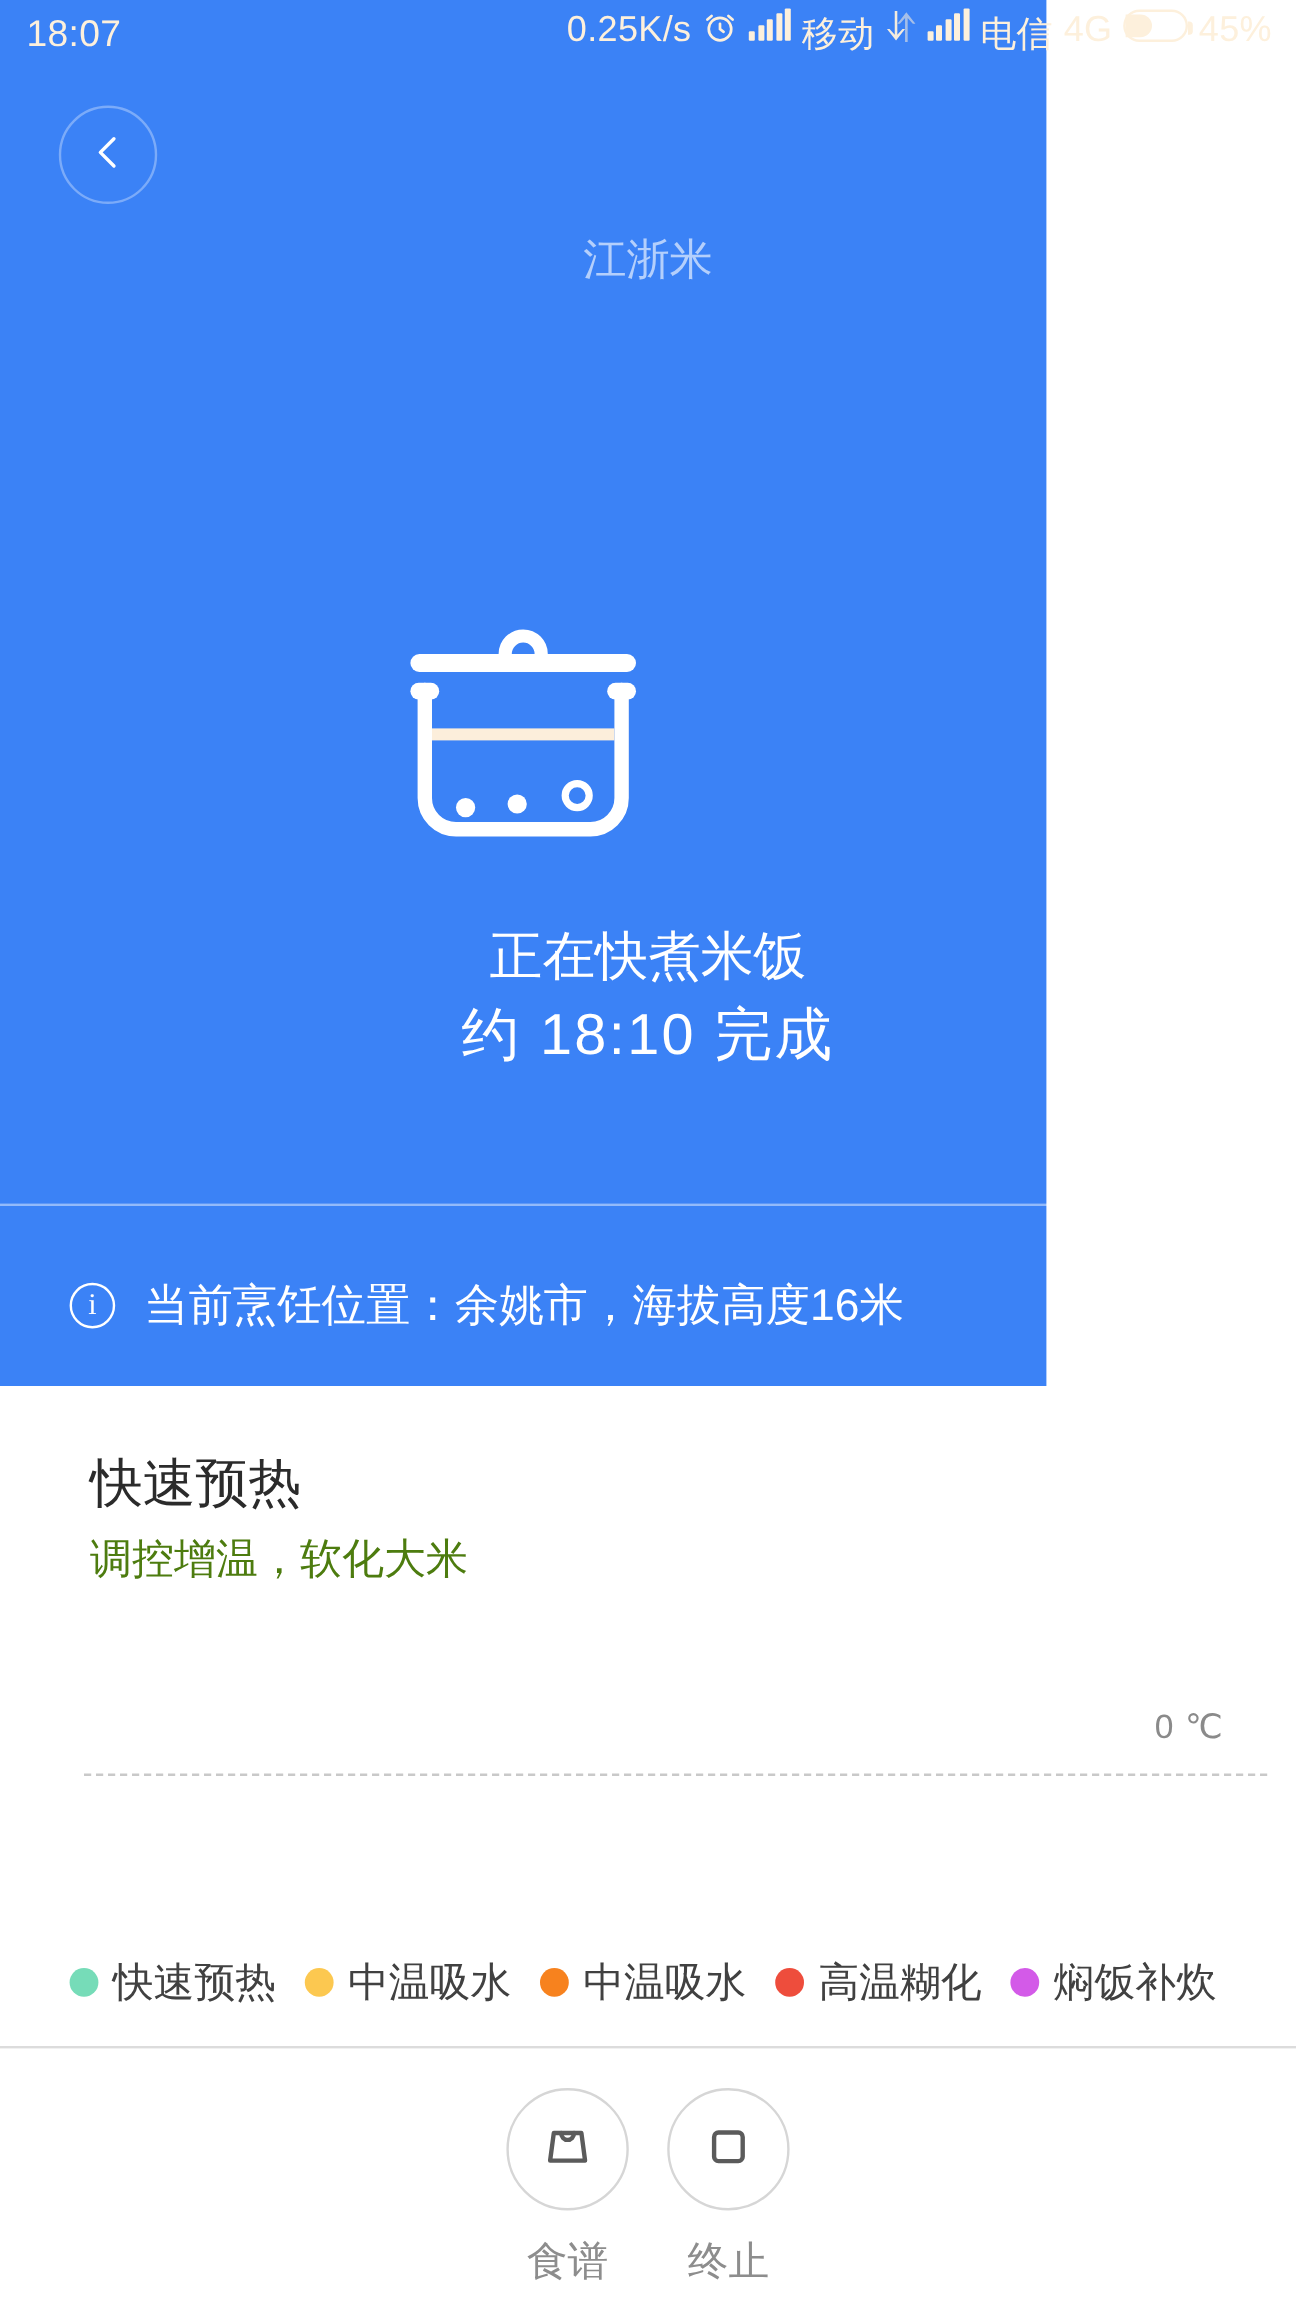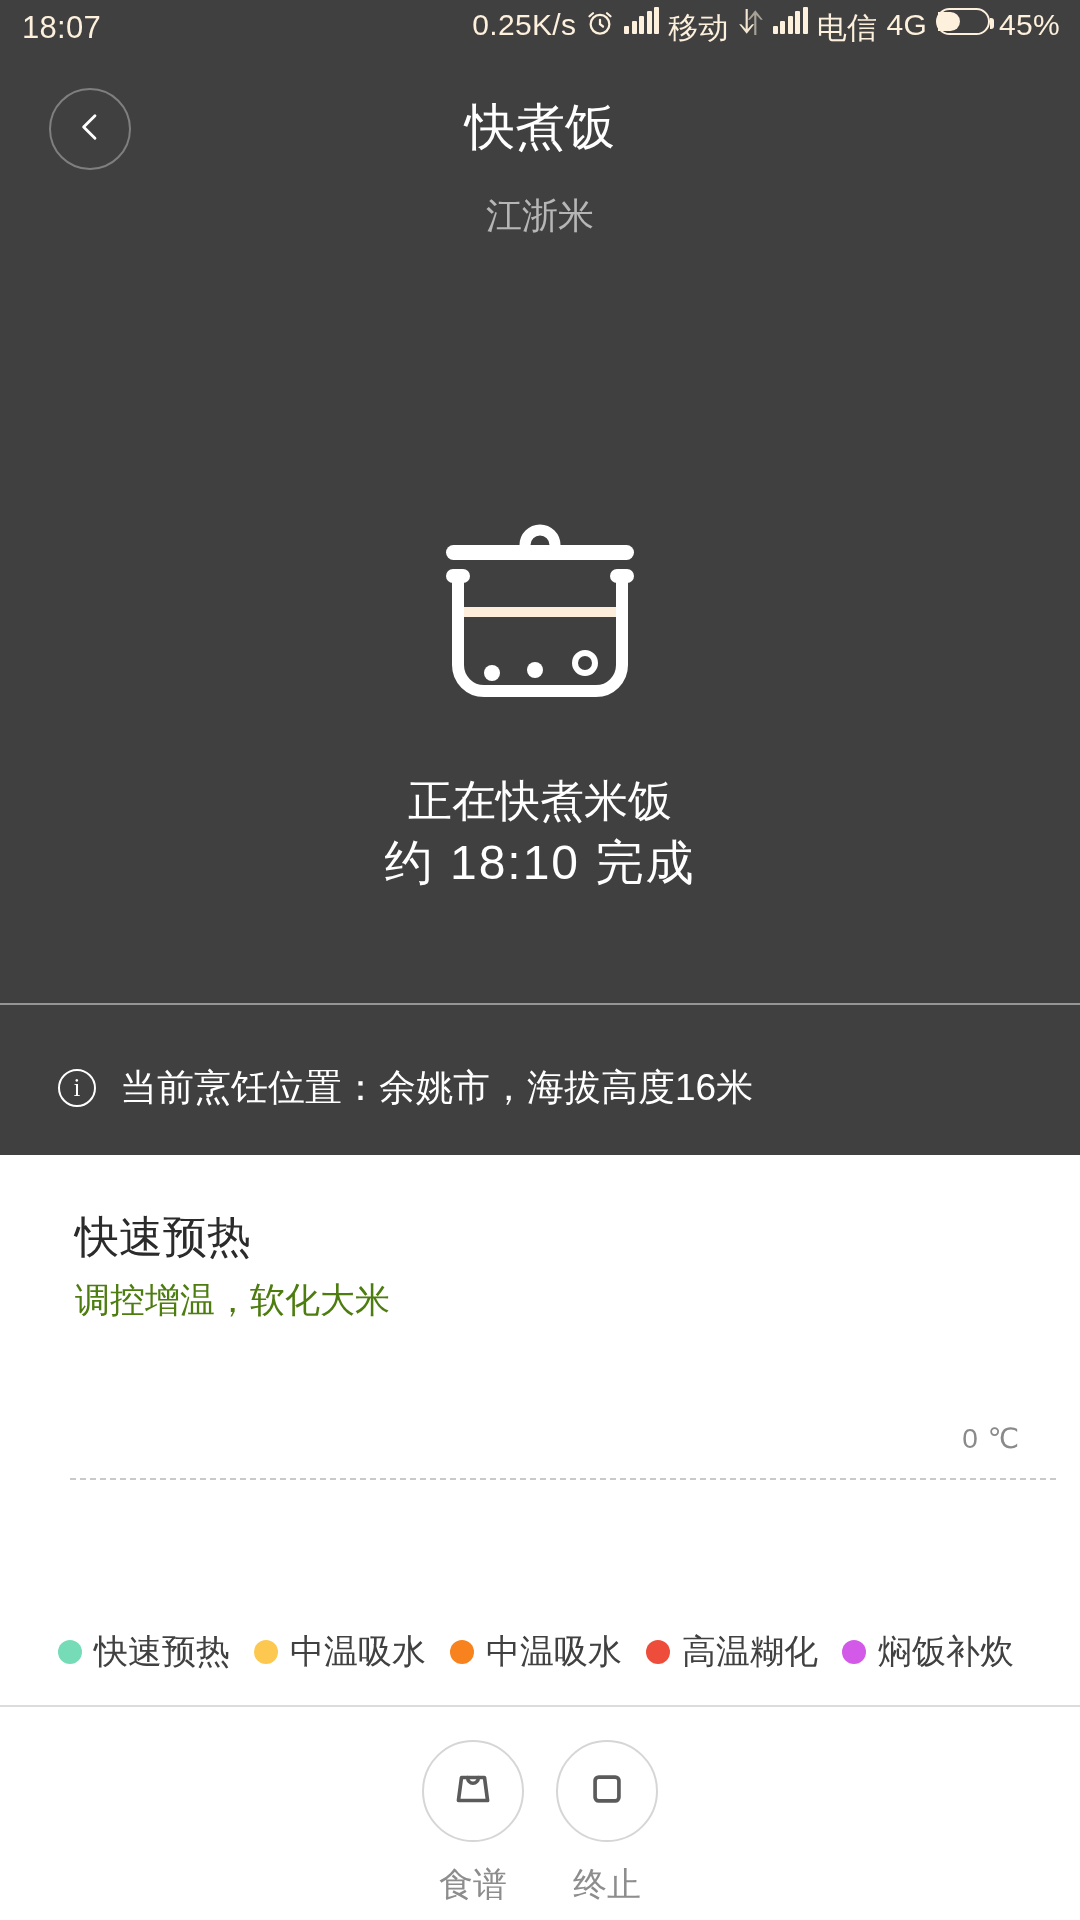--- a/index.html
+++ b/index.html
@@ -6,22 +6,22 @@
   html,body { width:1080px; height:1920px; }
   body {
     font-family:"Liberation Sans","DejaVu Sans",sans-serif;
     background:#ffffff;
     overflow:hidden;
     position:relative;
   }
 
   
   #orange-region {
-    position:absolute; left:0; top:0; width:1080px; height:1155px;
-    background:#404040;
+    position:absolute; left:0; top:0; width:872px; height:1155px;
+    background:#3b82f6;
   }
 
   
   #status-bar {
     position:absolute; left:0; top:0; width:1080px; height:56px;
     display:flex; align-items:center;
     color:#fdf0dc;
     font-size:30px;
     letter-spacing:0.3px;
   }
@@ -76,21 +76,21 @@
   
   #cooker-icon {
     position:absolute; left:50%; top:515px; transform:translateX(-50%);
   }
 
   
   #cook-status {
     position:absolute; left:0; top:770px; width:1080px;
     text-align:center; color:#ffffff;
   }
-  #cook-status .line1 { font-size:44px; line-height:62px; }
+  #cook-status .line1 { font-size:44px; line-height:62px;font-family:Liberation Mono, monospace; }
   #cook-status .line2 { font-size:48px; line-height:62px; letter-spacing:2px; }
 
   
   #info-divider {
     position:absolute; left:0; top:1003px; width:1080px; height:2px;
     background:rgba(255,255,255,0.45);
   }
   #info-bar {
     position:absolute; left:0; top:1040px; width:1080px; height:96px;
     display:flex; align-items:center;
@@ -194,21 +194,20 @@
   </div>
 
   <div id="back-button">
     <span>
       <svg width="34" height="34" viewBox="0 0 24 24" fill="none" stroke="#ffffff" stroke-width="2" stroke-linecap="round" stroke-linejoin="round">
         <path d="M15.5 4 7.5 12l8 8"></path>
       </svg>
     </span>
   </div>
 
-  <div id="page-title">快煮饭</div>
   <div id="page-subtitle">江浙米</div>
 
   <div id="cooker-icon">
     <svg width="240" height="196" viewBox="0 0 240 196" fill="none">
 
       <path d="M105 30 a15 15 0 0 1 30 0" stroke="#ffffff" stroke-width="11" stroke-linecap="round"></path>
 
       <rect x="26" y="30" width="188" height="15" rx="7.5" fill="#ffffff"></rect>
 
       <rect x="26" y="54" width="24" height="14" rx="7" fill="#ffffff"></rect>

